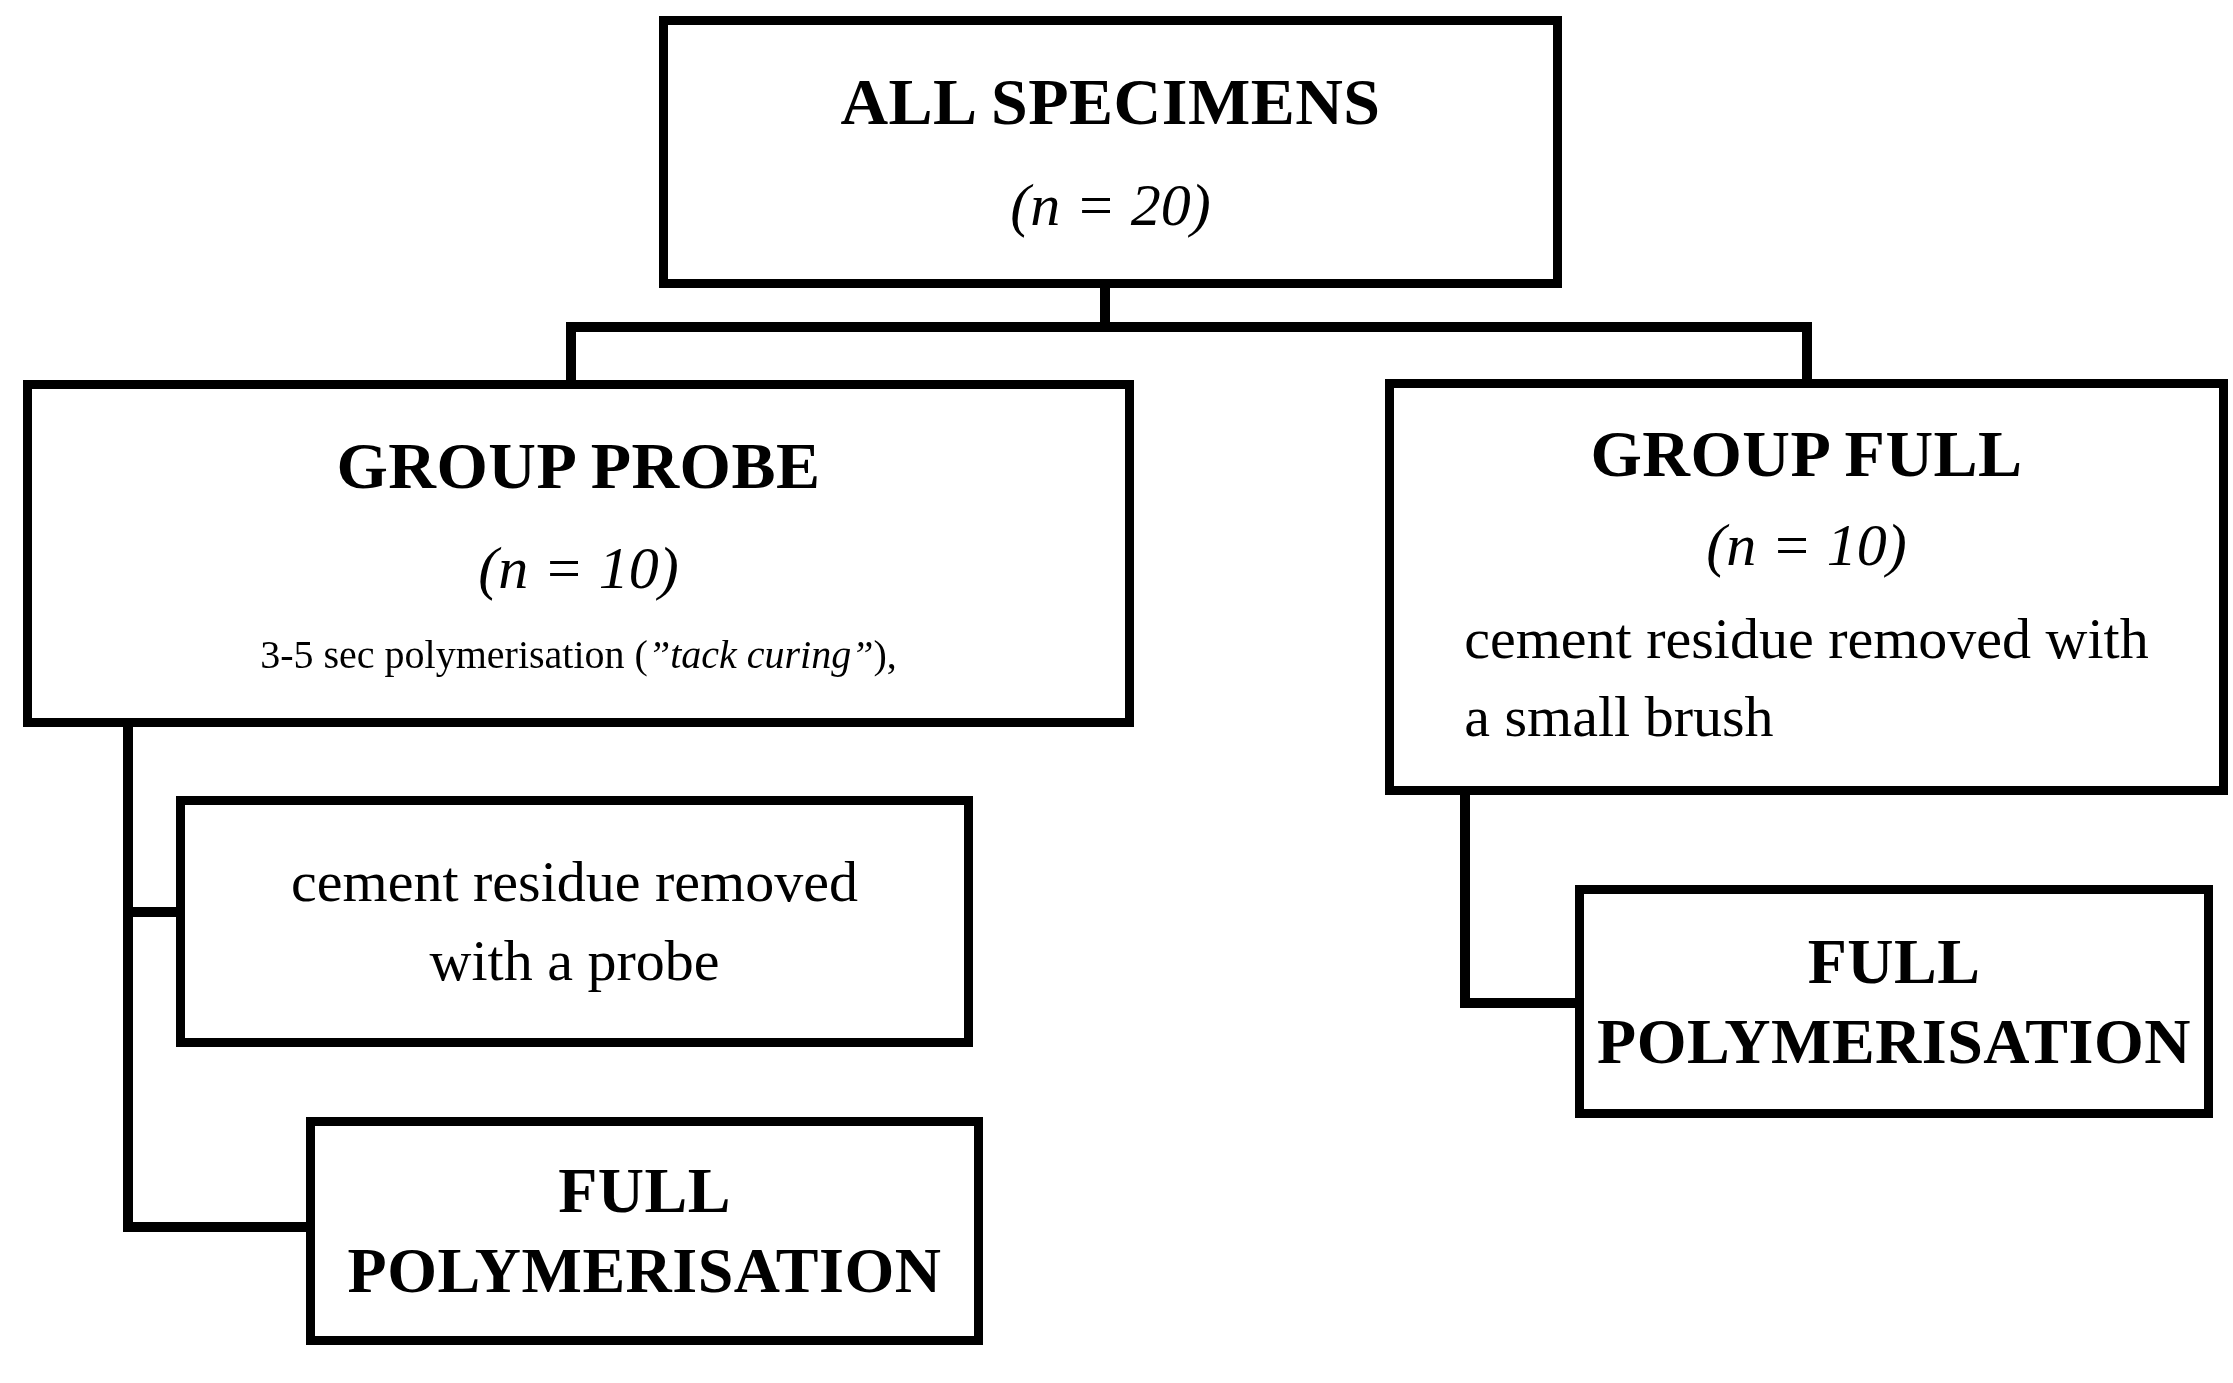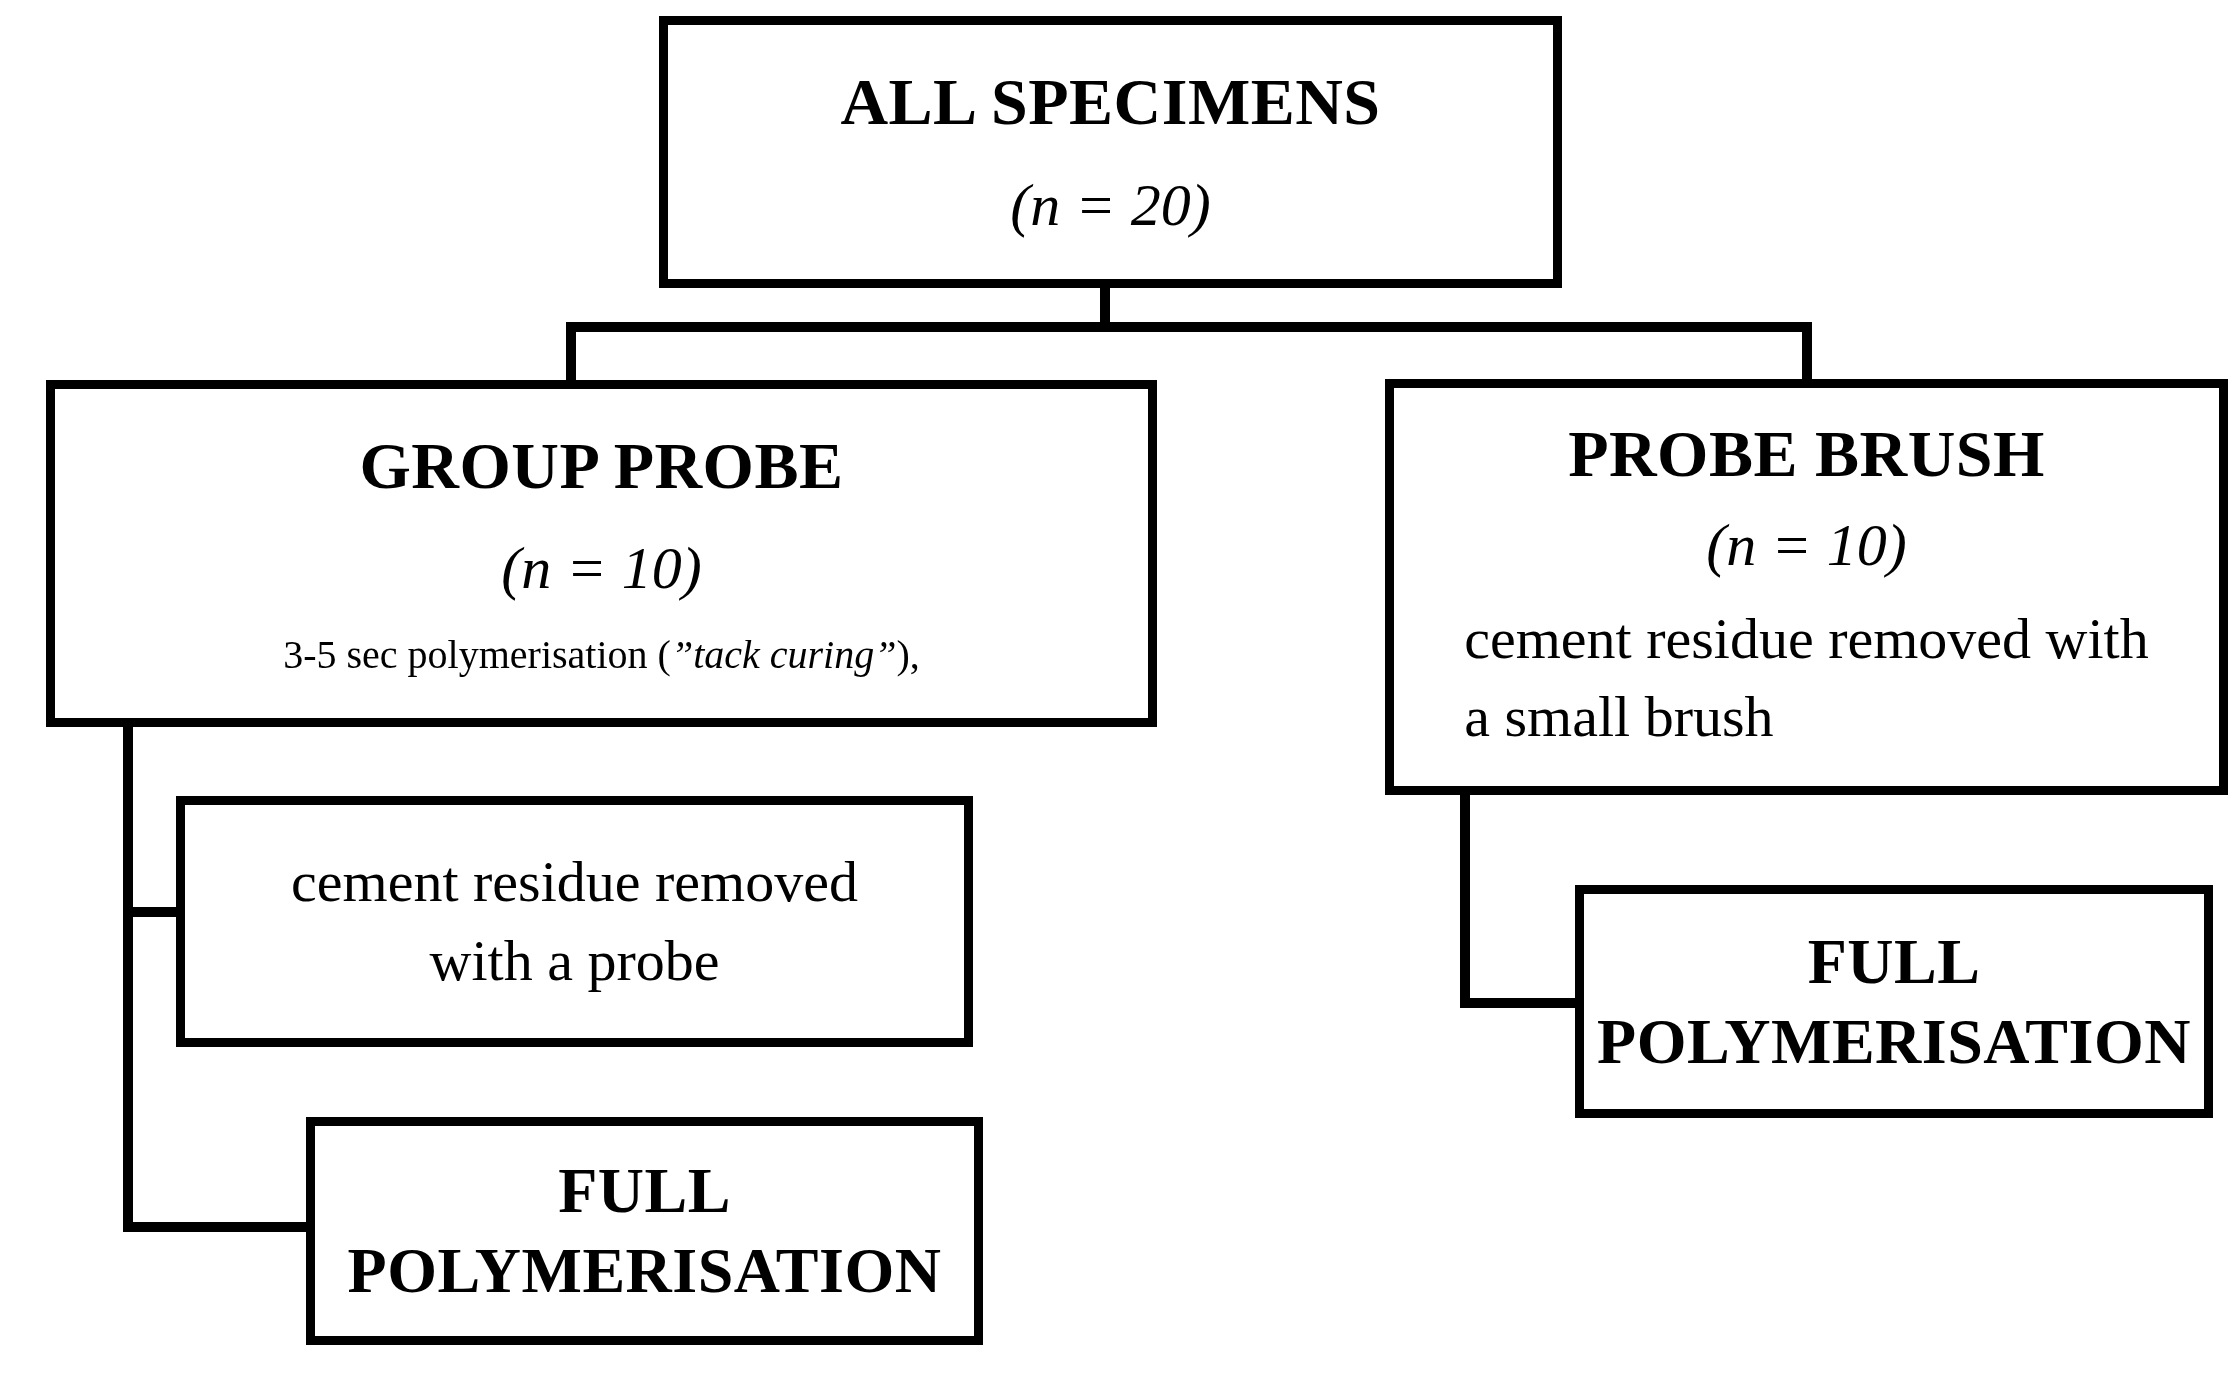--- a/index.html
+++ b/index.html
@@ -66,21 +66,21 @@
     letter-spacing: 0.5px;
     line-height: 1.25;
     white-space: nowrap;
   }
   .note-block {
     line-height: 1.3;
   }
 
   
   #node-all            { left: 659px;  top: 16px;   width: 903px;  height: 272px; }
-  #node-probe          { left: 23px;   top: 380px;  width: 1111px; height: 347px; margin-left: 23px; }
+  #node-probe          { left: 23px;   top: 380px;  width: 1111px; height: 347px; }
   #node-brush          { left: 1385px; top: 379px;  width: 843px;  height: 416px; }
   #node-probe-residue  { left: 176px;  top: 796px;  width: 797px;  height: 251px; font-family: Liberation Serif, serif; }
   #node-probe-full     { left: 306px;  top: 1117px; width: 677px;  height: 228px; }
   #node-brush-full     { left: 1575px; top: 885px;  width: 638px;  height: 233px; }
 
   
   #c-top-stub    { left: 1100px; top: 284px;  width: 10px;   height: 48px;  }
   #c-top-bar     { left: 566px;  top: 322px;  width: 1246px; height: 10px;  }
   #c-drop-probe  { left: 566px;  top: 322px;  width: 10px;   height: 63px;  }
   #c-drop-brush  { left: 1802px; top: 322px;  width: 10px;   height: 62px;  }
@@ -110,21 +110,21 @@
     <div class="count">(n = 20)</div>
   </div>
 
   <div class="node" id="node-probe">
     <div class="title">GROUP PROBE</div>
     <div class="count">(n = 10)</div>
     <div class="note"><span>3-5 sec polymerisation (</span><span class="it">”tack curing”</span><span>),</span></div>
   </div>
 
   <div class="node" id="node-brush">
-    <div class="title">PROBE BRUSH</div>
+    <div class="title">GROUP FULL</div>
     <div class="count">(n = 10)</div>
     <div class="note-block">
       <div class="body-line">cement residue removed with</div>
       <div class="body-line">a small brush</div>
     </div>
   </div>
 
   <div class="node centered" id="node-probe-residue">
     <div class="body-line">cement residue removed</div>
     <div class="body-line">with a probe</div>

